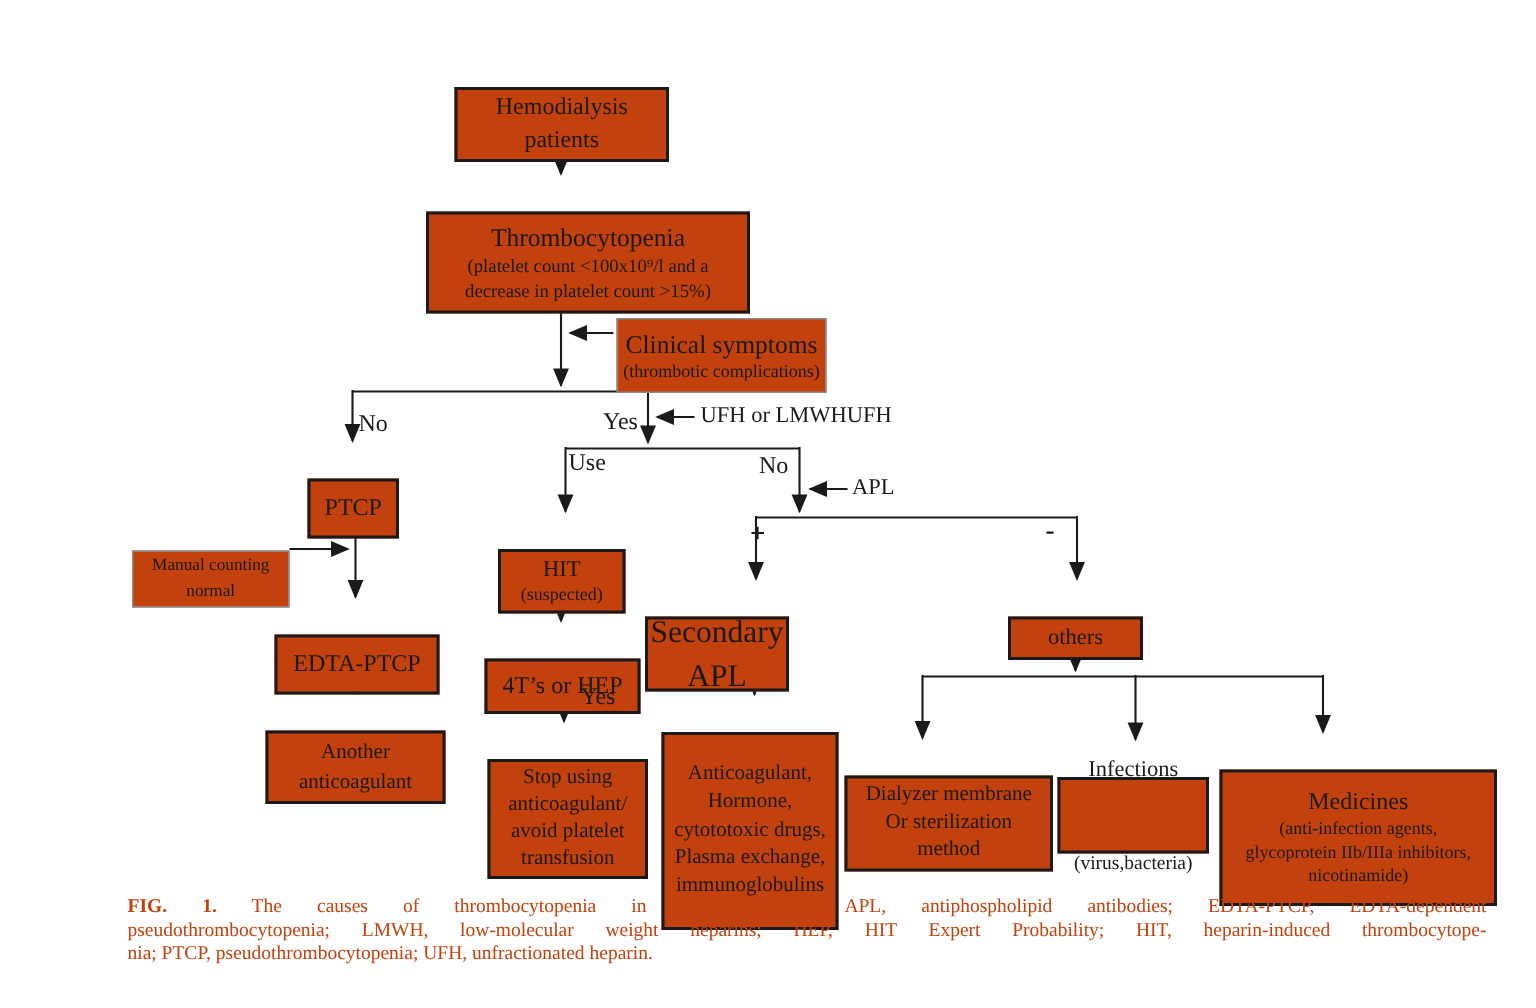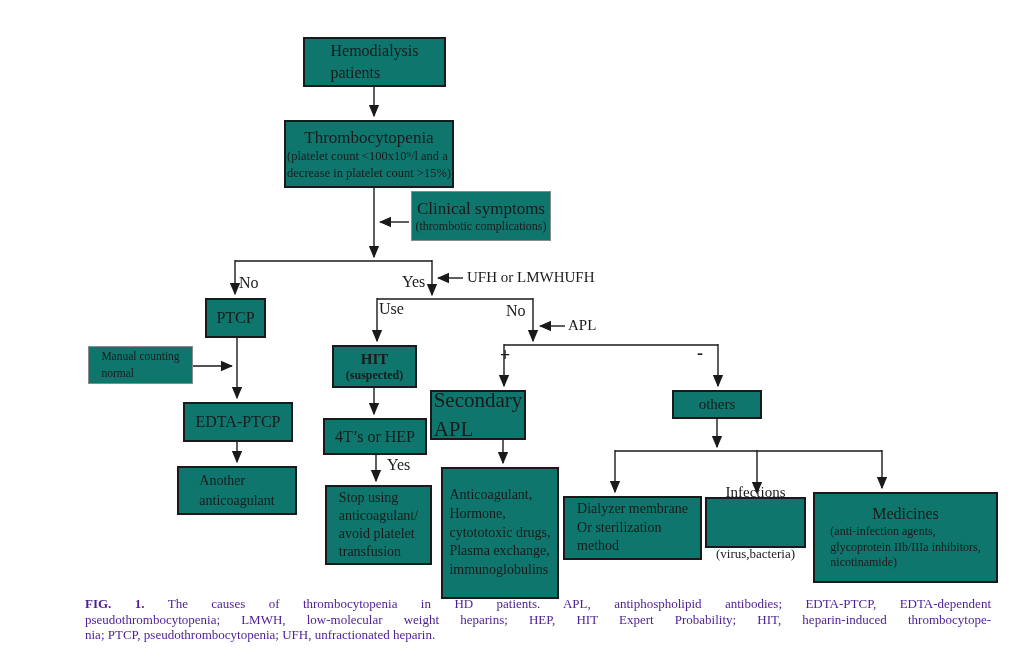--- a/index.html
+++ b/index.html
@@ -10,52 +10,53 @@
     background: #ffffff;
     font-family: "Liberation Serif", "DejaVu Serif", serif;
     color: #1a1a1a;
     overflow: hidden;
   }
   #connectors { position: absolute; left: 0; top: 0; }
   .box {
     position: absolute;
     box-sizing: border-box;
     border: 2px solid #1a1a1a;
-    background: #0f766e;
+    background: #c2410c;
     display: flex;
     flex-direction: column;
     align-items: center;
     justify-content: center;
-    text-align: left;
+    text-align: center;
     white-space: pre-line;
     line-height: 1.25;
+    margin-top: 21px;
   }
   .box .title { display: block; }
   .box .sub { display: block; }
   .thin { border-width: 1px; border-color: #8a8a8a; }
   .lbl {
     position: absolute;
     white-space: nowrap;
     line-height: 1;
   }
   .bold { font-weight: bold; }
 
   
   .n-hemo       { left:303px; top:37px;  width:143px; height:50px; font-size:16px; line-height:1.35; }
-  .n-thrombo    { left:284px; top:120px; width:170px; height:68px; }
+  .n-thrombo    { left:284px; top:120px; width:216px; height:68px; }
   .n-thrombo .title { font-size:17px; }
   .n-thrombo .sub   { font-size:12.5px; line-height:1.3; }
   .n-clinical   { left:411px; top:191px; width:140px; height:50px; }
   .n-clinical .title { font-size:17px; }
   .n-clinical .sub   { font-size:12px; }
   .n-ptcp       { left:205px; top:298px; width:61px;  height:40px; font-size:16px; }
   .n-manual     { left:88px;  top:346px; width:105px; height:38px; font-size:11.5px; line-height:1.45; }
   .n-edta       { left:183px; top:402px; width:110px; height:40px; font-size:16px; }
   .n-another    { left:177px; top:466px; width:120px; height:49px; font-size:14px; line-height:1.4; }
-  .n-hit        { left:332px; top:345px; width:85px;  height:43px;font-weight:bold; }
+  .n-hit        { left:332px; top:345px; width:85px;  height:43px; }
   .n-hit .title { font-size:15px; }
   .n-hit .sub   { font-size:12px; }
   .n-fourt      { left:323px; top:418px; width:104px; height:37px; font-size:16px; }
   .n-stop       { left:325px; top:485px; width:107px; height:80px; font-size:14px; line-height:1.3; }
   .n-secondary  { left:430px; top:390px; width:96px;  height:50px; font-size:21px; line-height:1.4; }
   .n-treat      { left:441px; top:467px; width:118px; height:132px; font-size:14px; line-height:1.35; }
   .n-others     { left:672px; top:390px; width:90px;  height:29px; font-size:15px; }
   .n-dialyzer   { left:563px; top:496px; width:139px; height:64px; font-size:14px; line-height:1.35; }
   .n-infections { left:705px; top:497px; width:101px; height:51px;gap:44px; }
   .n-infections .title { font-size:15px; }
@@ -72,21 +73,21 @@
   .l-apl   { left:568px; top:318px; font-size:15px; }
   .l-plus  { left:500px; top:346px; font-size:18px; font-weight:bold; }
   .l-minus { left:697px; top:344px; font-size:18px; font-weight:bold; }
   .l-yes2  { left:387px; top:457px; font-size:16px; }
 
   #caption {
     position: absolute;
     left: 85px; top: 596px; width: 906px;
     font-size: 13px;
     line-height: 15.5px;
-    color: #4c1d95;
+    color: #c2410c;
   }
   .cap-line { text-align: justify; text-align-last: justify; }
   .cap-last { text-align: center; text-align-last: left; }
 </style>
 </head>
 <body>
 
 <div id="canvas">
 
   <svg id="connectors" width="1024" height="672" viewBox="0 0 1024 672">

